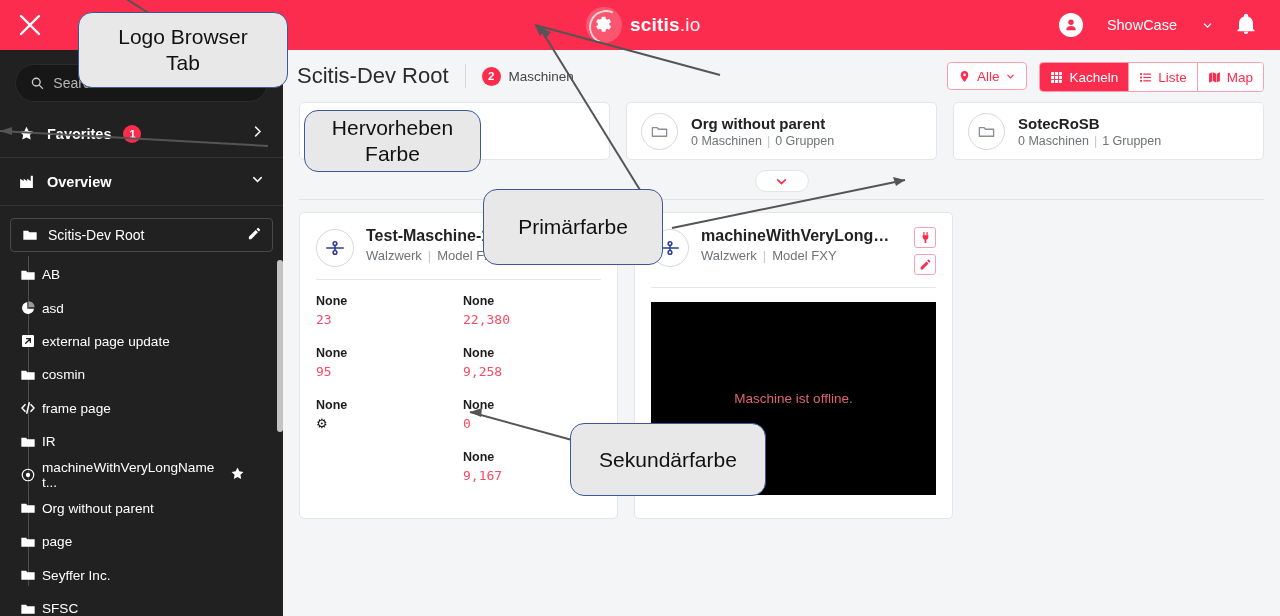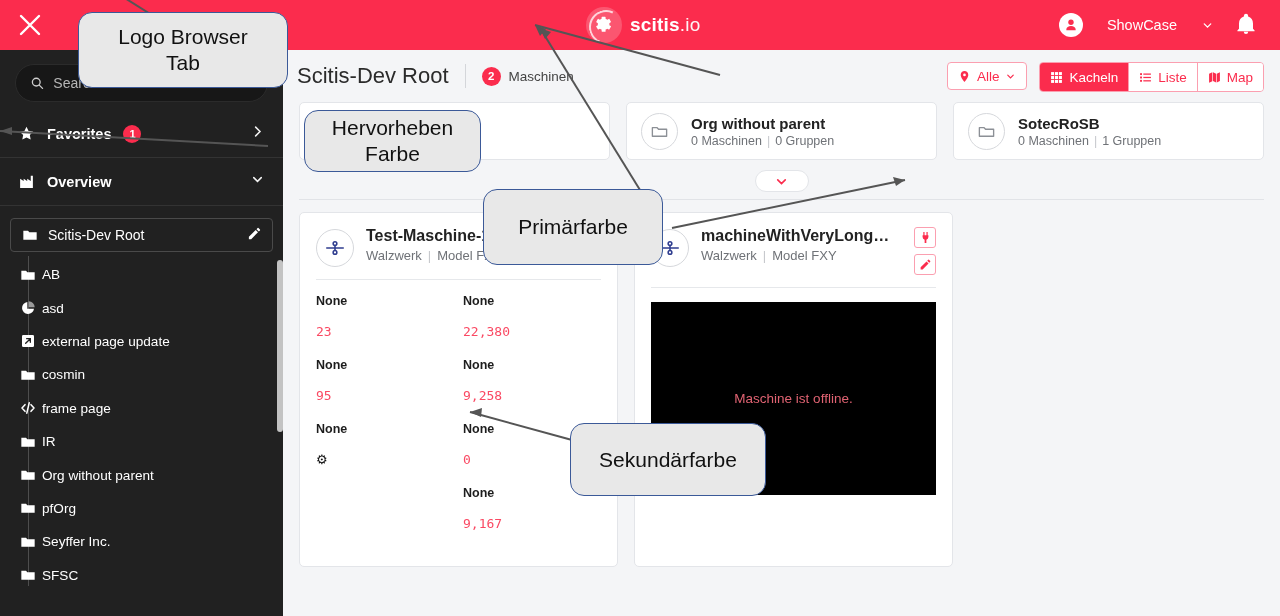--- a/index.html
+++ b/index.html
@@ -184,21 +184,21 @@
     background: #fff; display: flex; align-items: center; justify-content: center;
     cursor: pointer;
   }
   .tile-rule { height: 1px; background: #e6e8eb; margin: 12px 0 0 0; }
 
   .kv-grid { display: flex; gap: 9px; margin-top: 14px; }
   .kv-col { flex: 1 1 0; }
   .kv { margin-bottom: 19px; }
   .kv .k { font-size: 12.5px; font-weight: 700; color: #1d1d1d; }
   .kv .v {
-    font-size: 13px; color: #fa4963; margin-top: 16px;
+    font-size: 13px; color: #fa4963; margin-top: 4px;
     font-family: "DejaVu Sans Mono", monospace;
   }
   .kv .v.gear { color: #111; font-family: "Liberation Sans", sans-serif; }
   .kv.spacer { visibility: hidden; }
 
   .offline-box {
     margin-top: 14px; height: 193px; background: #000000;
     display: flex; align-items: center; justify-content: center;
   }
   .offline-txt { color: #e06372; font-size: 13.5px; }
@@ -363,33 +363,45 @@
           <div class="tree-item">
             <span class="ico">
               <svg width="16" height="16" viewBox="0 0 24 24" fill="#fff">
                 <path d="M2 5.5h7l2 2.2h11V19H2z"></path>
               </svg>
             </span>
             <span class="nm">IR</span>
           </div>
           <div class="tree-item">
             <span class="ico">
+              <svg width="16" height="16" viewBox="0 0 24 24" fill="none" stroke="#fff" stroke-width="1.8">
+                <circle cx="12" cy="12" r="8.6"></circle>
+                <circle cx="12" cy="12" r="2.3" fill="#fff"></circle>
+              </svg>
+            </span>
+            <span class="nm">machineWithVeryLongName t...</span>
+            <span class="star"><svg width="15" height="15" viewBox="0 0 24 24" fill="#fff">
+                <path d="M12 2.5l2.9 6 6.6.9-4.8 4.6 1.2 6.6L12 17.5 6.1 20.6l1.2-6.6L2.5 9.4l6.6-.9z"></path>
+              </svg></span>
+          </div>
+          <div class="tree-item">
+            <span class="ico">
               <svg width="16" height="16" viewBox="0 0 24 24" fill="#fff">
                 <path d="M2 5.5h7l2 2.2h11V19H2z"></path>
               </svg>
             </span>
             <span class="nm">Org without parent</span>
           </div>
           <div class="tree-item">
             <span class="ico">
               <svg width="16" height="16" viewBox="0 0 24 24" fill="#fff">
                 <path d="M2 5.5h7l2 2.2h11V19H2z"></path>
               </svg>
             </span>
-            <span class="nm">pfOrg</span>
+            <span class="nm">page</span>
           </div>
           <div class="tree-item">
             <span class="ico">
               <svg width="16" height="16" viewBox="0 0 24 24" fill="#fff">
                 <path d="M2 5.5h7l2 2.2h11V19H2z"></path>
               </svg>
             </span>
             <span class="nm">Seyffer Inc.</span>
           </div>
           <div class="tree-item">

